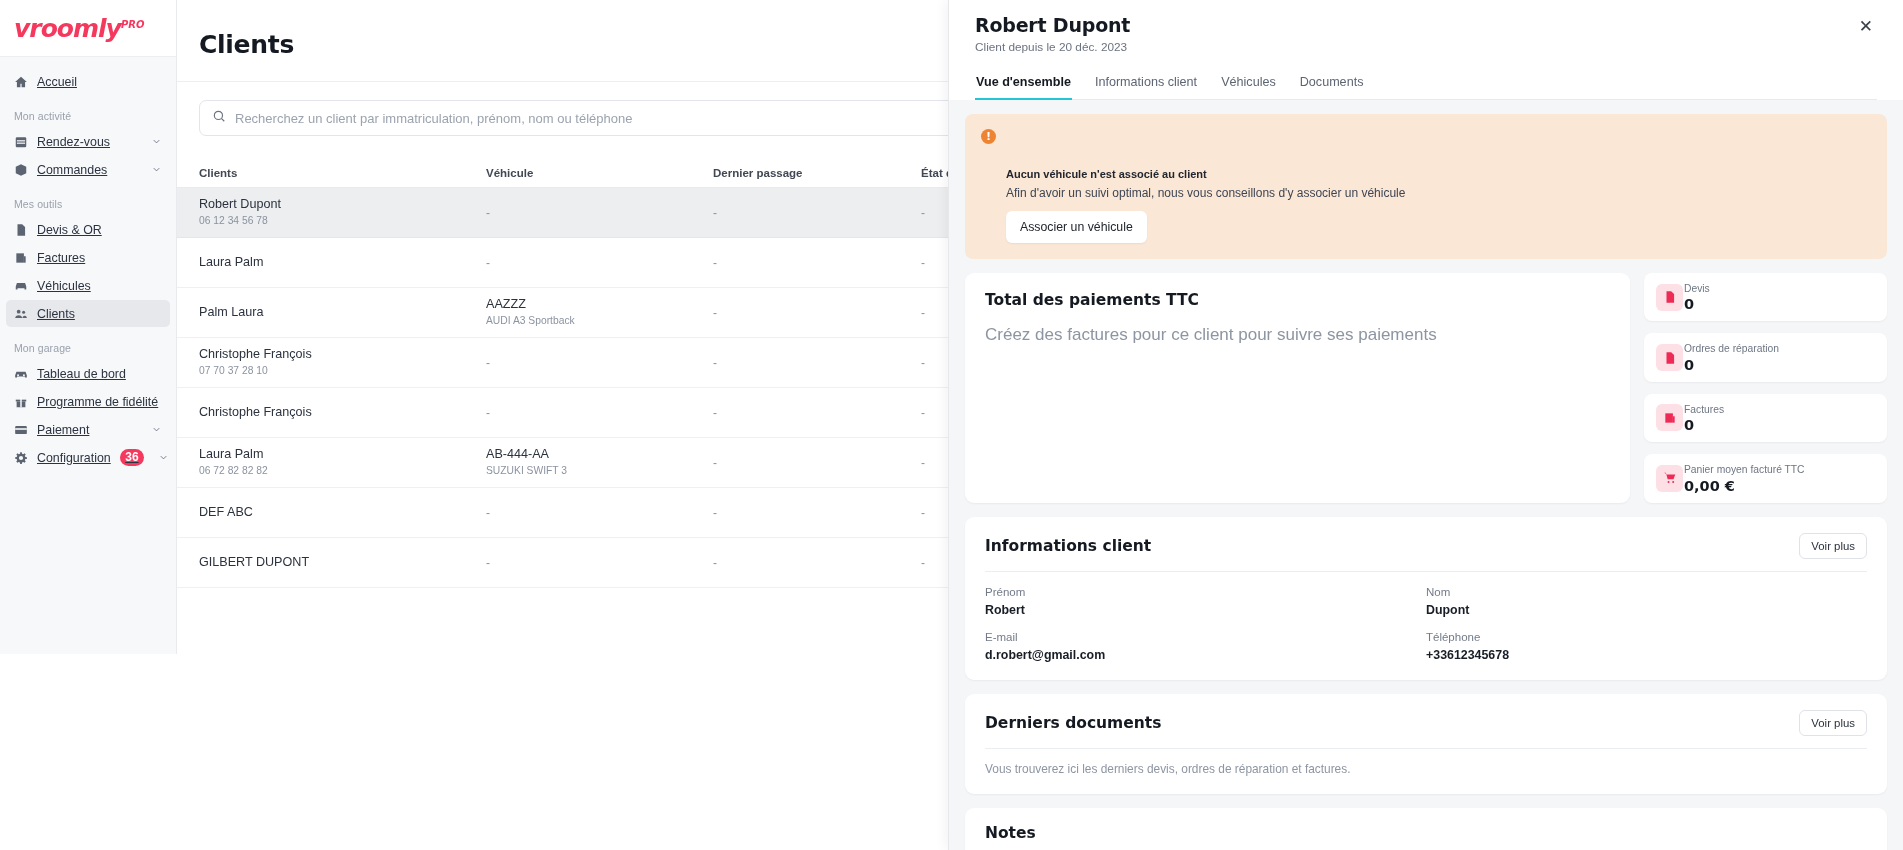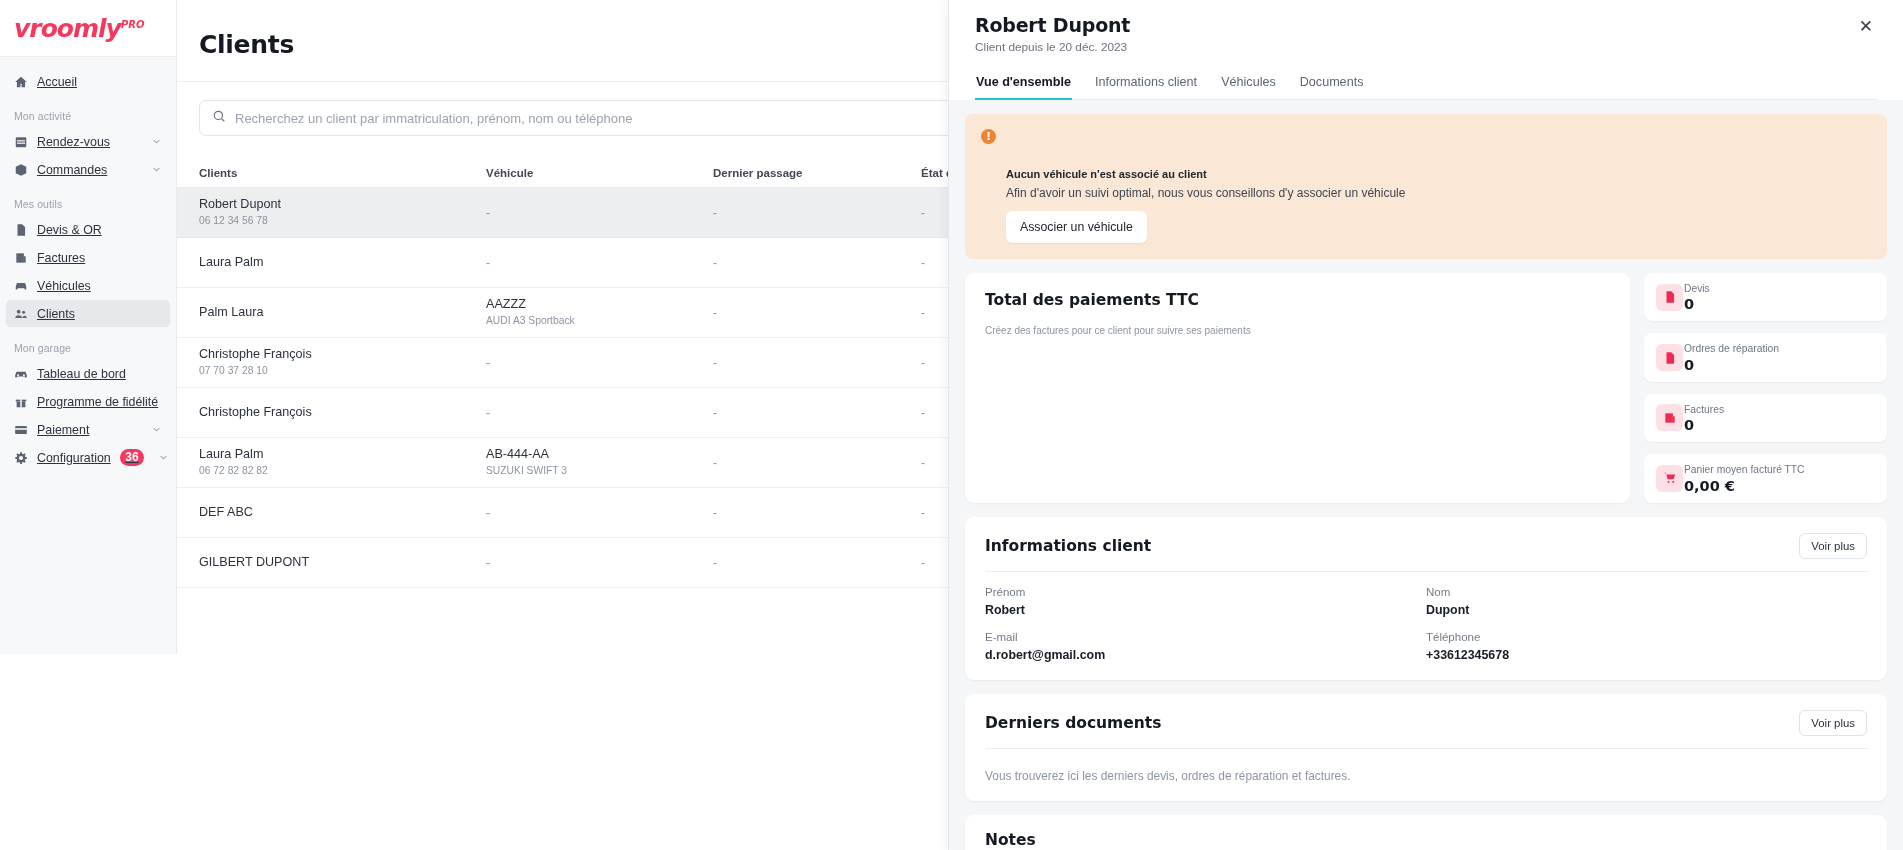--- a/index.html
+++ b/index.html
@@ -131,21 +131,21 @@
     padding: 9px 14px; font-size: 12.3px; color: #22262e; cursor: pointer;
     font-family: "Liberation Sans", sans-serif; box-shadow: 0 1px 2px rgba(0,0,0,.06);
   }
 
   .row2 { display: flex; gap: 14px; margin-top: 14px; align-items: stretch; }
   .card {
     background: #fff; border-radius: 9px; box-shadow: 0 1px 2px rgba(16,24,40,.05);
   }
   .pay-card { flex: 1 1 auto; padding: 18px 20px; }
   .pay-title { font-size: 15.5px; font-weight: 700; color: #151a22; font-family:"DejaVu Sans", sans-serif;}
-  .pay-sub { font-size: 10px; color: #8d95a2; margin-top: 16px; }
+  .pay-sub { font-size: 17px; color: #8d95a2; margin-top: 16px; }
   .stats { flex: 0 0 243px; display: flex; flex-direction: column; gap: 12px; }
   .stat {
     background: #fff; border-radius: 8px; box-shadow: 0 1px 2px rgba(16,24,40,.05);
     display: flex; align-items: center; gap: 1px; padding: 9px 12px; flex: 1 1 0;
   }
   .stat-ico {
     width: 27px; height: 27px; border-radius: 6px; background: #fde0e6;
     display: flex; align-items: center; justify-content: center; flex: 0 0 27px;
   }
   .stat-ico svg { width: 14px; height: 14px; fill: #ee2b55; }
@@ -159,21 +159,21 @@
     margin-left: auto; border: 1px solid #dfe2e7; background: #fff; border-radius: 6px;
     font-size: 11.4px; color: #2b323e; padding: 6px 11px; cursor: pointer;
     font-family: "Liberation Sans", sans-serif;
   }
   .sec-div { height: 1px; background: #ecedf0; margin: 12px 0 0 0; }
   .info-grid { display: flex; flex-wrap: wrap; margin-top: 14px; }
   .info-cell { flex: 0 0 50%; margin-bottom: 14px; }
   .info-cell:nth-child(3), .info-cell:nth-child(4) { margin-bottom: 0; }
   .info-label { font-size: 11.5px; color: #737b89; }
   .info-value { font-size: 12.4px; color: #181d26; font-weight: 700; margin-top: 5px; }
-  .sec-text { font-size: 11.9px; color: #8d95a2; margin-top: 20px; }
+  .sec-text { font-size: 11.9px; color: #8d95a2; margin-top: 13px; }
 
   .notes-area {
     margin-top: 14px; border: 1px solid #d9dde3; border-radius: 7px;
     width: 100%; height: 88px; padding: 11px 13px;
     font-size: 12.3px; color: #2b323e; resize: none; outline: none;
     font-family: "Liberation Sans", sans-serif; background: #fff;
   }
 </style>
 </head>
 <body>

